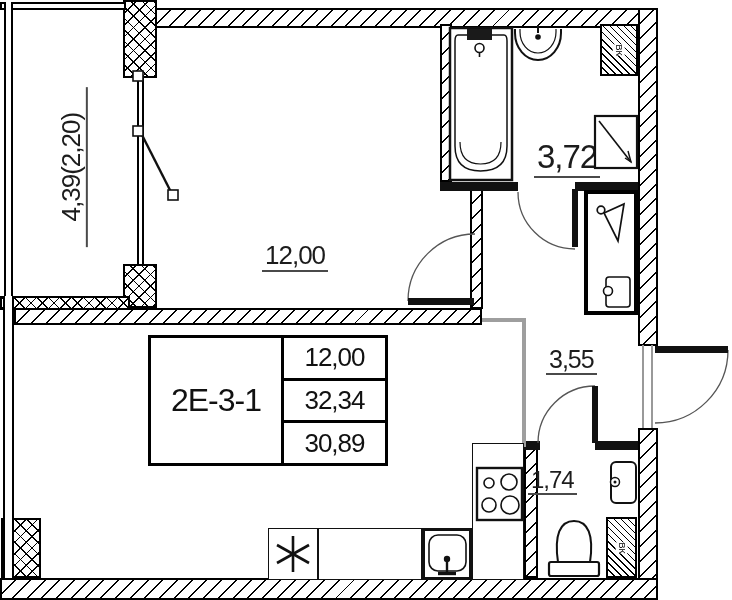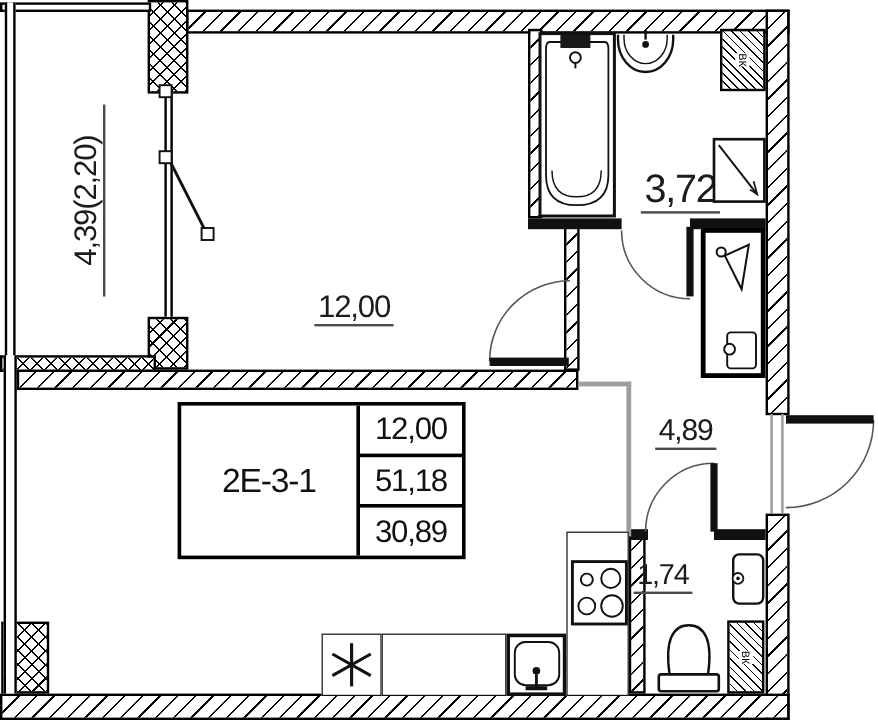--- a/index.html
+++ b/index.html
@@ -23,22 +23,22 @@
   .vent{position:absolute;box-sizing:border-box;border:2.5px solid #000;background:
     repeating-linear-gradient(45deg,#ffffff 0 4px,#000 4px 5px);
     display:flex;align-items:center;justify-content:center;}
   .vent span{background:#fff;font-size:9px;line-height:10px;padding:1px 0;transform:rotate(90deg);color:#000;}
   .label{position:absolute;font-size:26px;letter-spacing:-1px;color:#1c1c1c;white-space:nowrap;
          border-bottom:2px solid #4a4a4a;padding:0 3px 1px;line-height:1.05;}
   .rotlabel{transform:rotate(-90deg);transform-origin:center;}
   
   .table{position:absolute;left:148px;top:335px;width:240px;height:131px;border:3px solid #000;
          background:#fff;display:flex;box-sizing:border-box;}
-  .t-left{width:149px;border-right:3px solid #000;display:flex;align-items:center;justify-content:center;
-          font-size:28px;letter-spacing:-1px;color:#111;box-sizing:border-box;}
+  .t-left{width:133px;border-right:3px solid #000;display:flex;align-items:center;justify-content:center;
+          font-size:32px;letter-spacing:-1px;color:#111;box-sizing:border-box;}
   .t-right{flex:1;display:flex;flex-direction:column;}
   .t-cell{flex:1;display:flex;align-items:center;justify-content:center;font-size:26px;
           letter-spacing:-1px;color:#111;box-sizing:border-box;}
   .t-cell + .t-cell{border-top:3px solid #000;}
   svg{position:absolute;left:0;top:0;}
 </style>
 </head>
 <body>
 
 <div id="stage">
@@ -84,29 +84,29 @@
 
   <div class="counter" style="left:268px;top:528px;width:50px;height:52px;"></div>
   <div class="counter" style="left:318px;top:528px;width:104px;height:52px;"></div>
   <div class="counter thick" style="left:422px;top:528px;width:50px;height:52px;"></div>
   <div class="counter" style="left:472px;top:443px;width:52px;height:137px;"></div>
 
   <div class="table">
     <div class="t-left">2Е-3-1</div>
     <div class="t-right">
       <div class="t-cell">12,00</div>
-      <div class="t-cell">51,18</div>
+      <div class="t-cell">32,34</div>
       <div class="t-cell">30,89</div>
     </div>
   </div>
 
   <div class="label rotlabel" style="left:-7px;top:152px;width:154px;text-align:center;">4,39(2,20)</div>
   <div class="label" style="left:262px;top:242px;">12,00</div>
   <div class="label" style="left:534px;top:140px;font-size:33px;">3,72</div>
-  <div class="label" style="left:546px;top:346px;font-size:25px;">4,89</div>
+  <div class="label" style="left:546px;top:346px;font-size:25px;">3,55</div>
   <div class="label" style="left:528px;top:467px;font-size:24px;">1,74</div>
 
   <svg width="732" height="600" viewBox="0 0 732 600">
 
     <g stroke="#111" fill="none">
       <rect x="450" y="28" width="62" height="152" stroke-width="2.5" fill="#fff"></rect>
       <path d="M458,35 H504 Q507,35 507,41 V146 Q507,171 480.5,171 Q455,171 455,146 V41 Q455,35 458,35 Z" stroke-width="1.5"></path>
       <path d="M460,142 Q460,164 480.5,164 Q501,164 501,142" stroke-width="1.2"></path>
       <rect x="467" y="29" width="25" height="11" fill="#1a1a1a" stroke="none"></rect>
       <circle cx="479.5" cy="48" r="4.5" stroke-width="1.6" fill="#fff"></circle>

